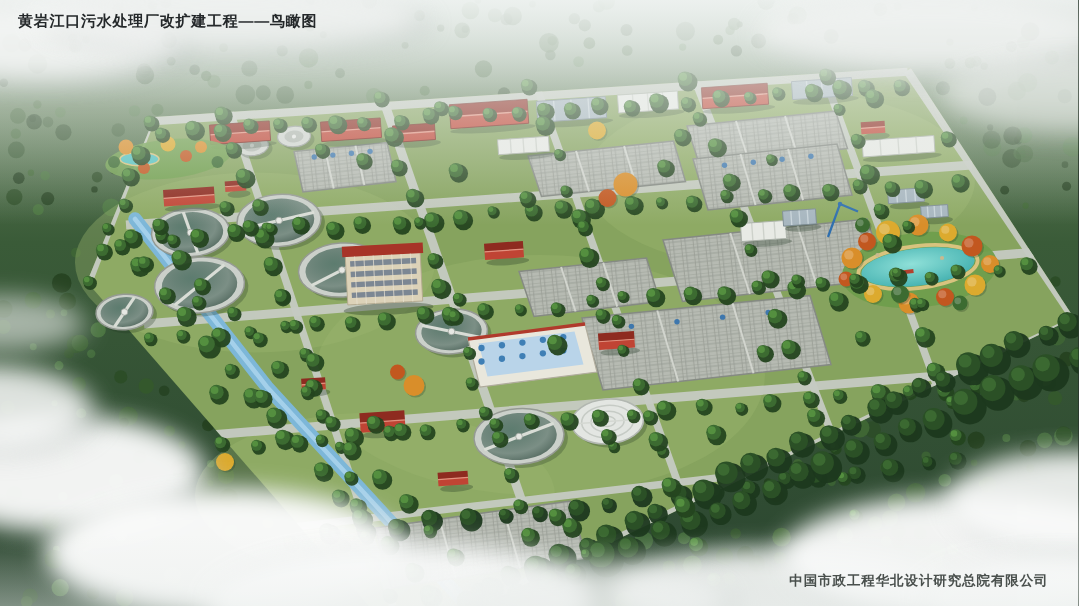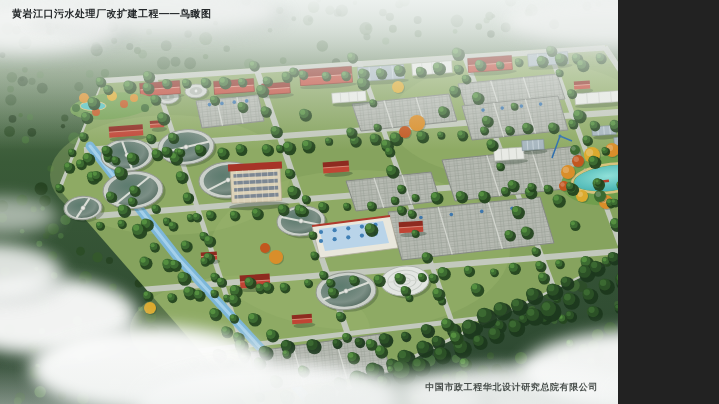--- a/index.html
+++ b/index.html
@@ -1,21 +1,21 @@
 <!DOCTYPE html>
 <html style="--c-mist: #e9eeec; --c-forest: #2e4b31; --c-lawn: #8aa763; --c-road: #c6cbc2; --c-canal: #7db7d8; --c-pond: #4fb8ba; --c-roof: #b03a2e; --c-tank_water: #3c5950; --c-tank_rim: #cbd0ca; --c-basin: #b6bab2; --c-autumn: #d98e2a; --c-cloud: #ffffff; --c-title: #24282a;"><head>
 <meta charset="utf-8">
 <style>
   :root{
     --c-mist:#e9eeec; --c-forest:#2e4b31; --c-lawn:#8aa763; --c-road:#c6cbc2;
     --c-canal:#7db7d8; --c-pond:#4fb8ba; --c-roof:#b03a2e; --c-title:#24282a;
   }
   html,body{margin:0;padding:0;background:#222;}
   .stage{
-    position:relative; width:618px; height:404px; overflow:hidden;
+    position:relative; width:719px; height:404px; overflow:hidden;
     font-family:"Liberation Sans", sans-serif; background:#35523a;
   }
   .stage svg{position:absolute;left:0;top:0;}
   .title{
     position:absolute; left:12px; top:7px; font-size:10px; font-weight:bold;
     letter-spacing:.5px; color:var(--c-title); z-index:5; white-space:nowrap;
   }
   .credit{
     position:absolute; right:20px; bottom:10px; font-size:9px; font-weight:bold;
     letter-spacing:.6px; color:rgba(43,50,47,.85); z-index:5; white-space:nowrap;

